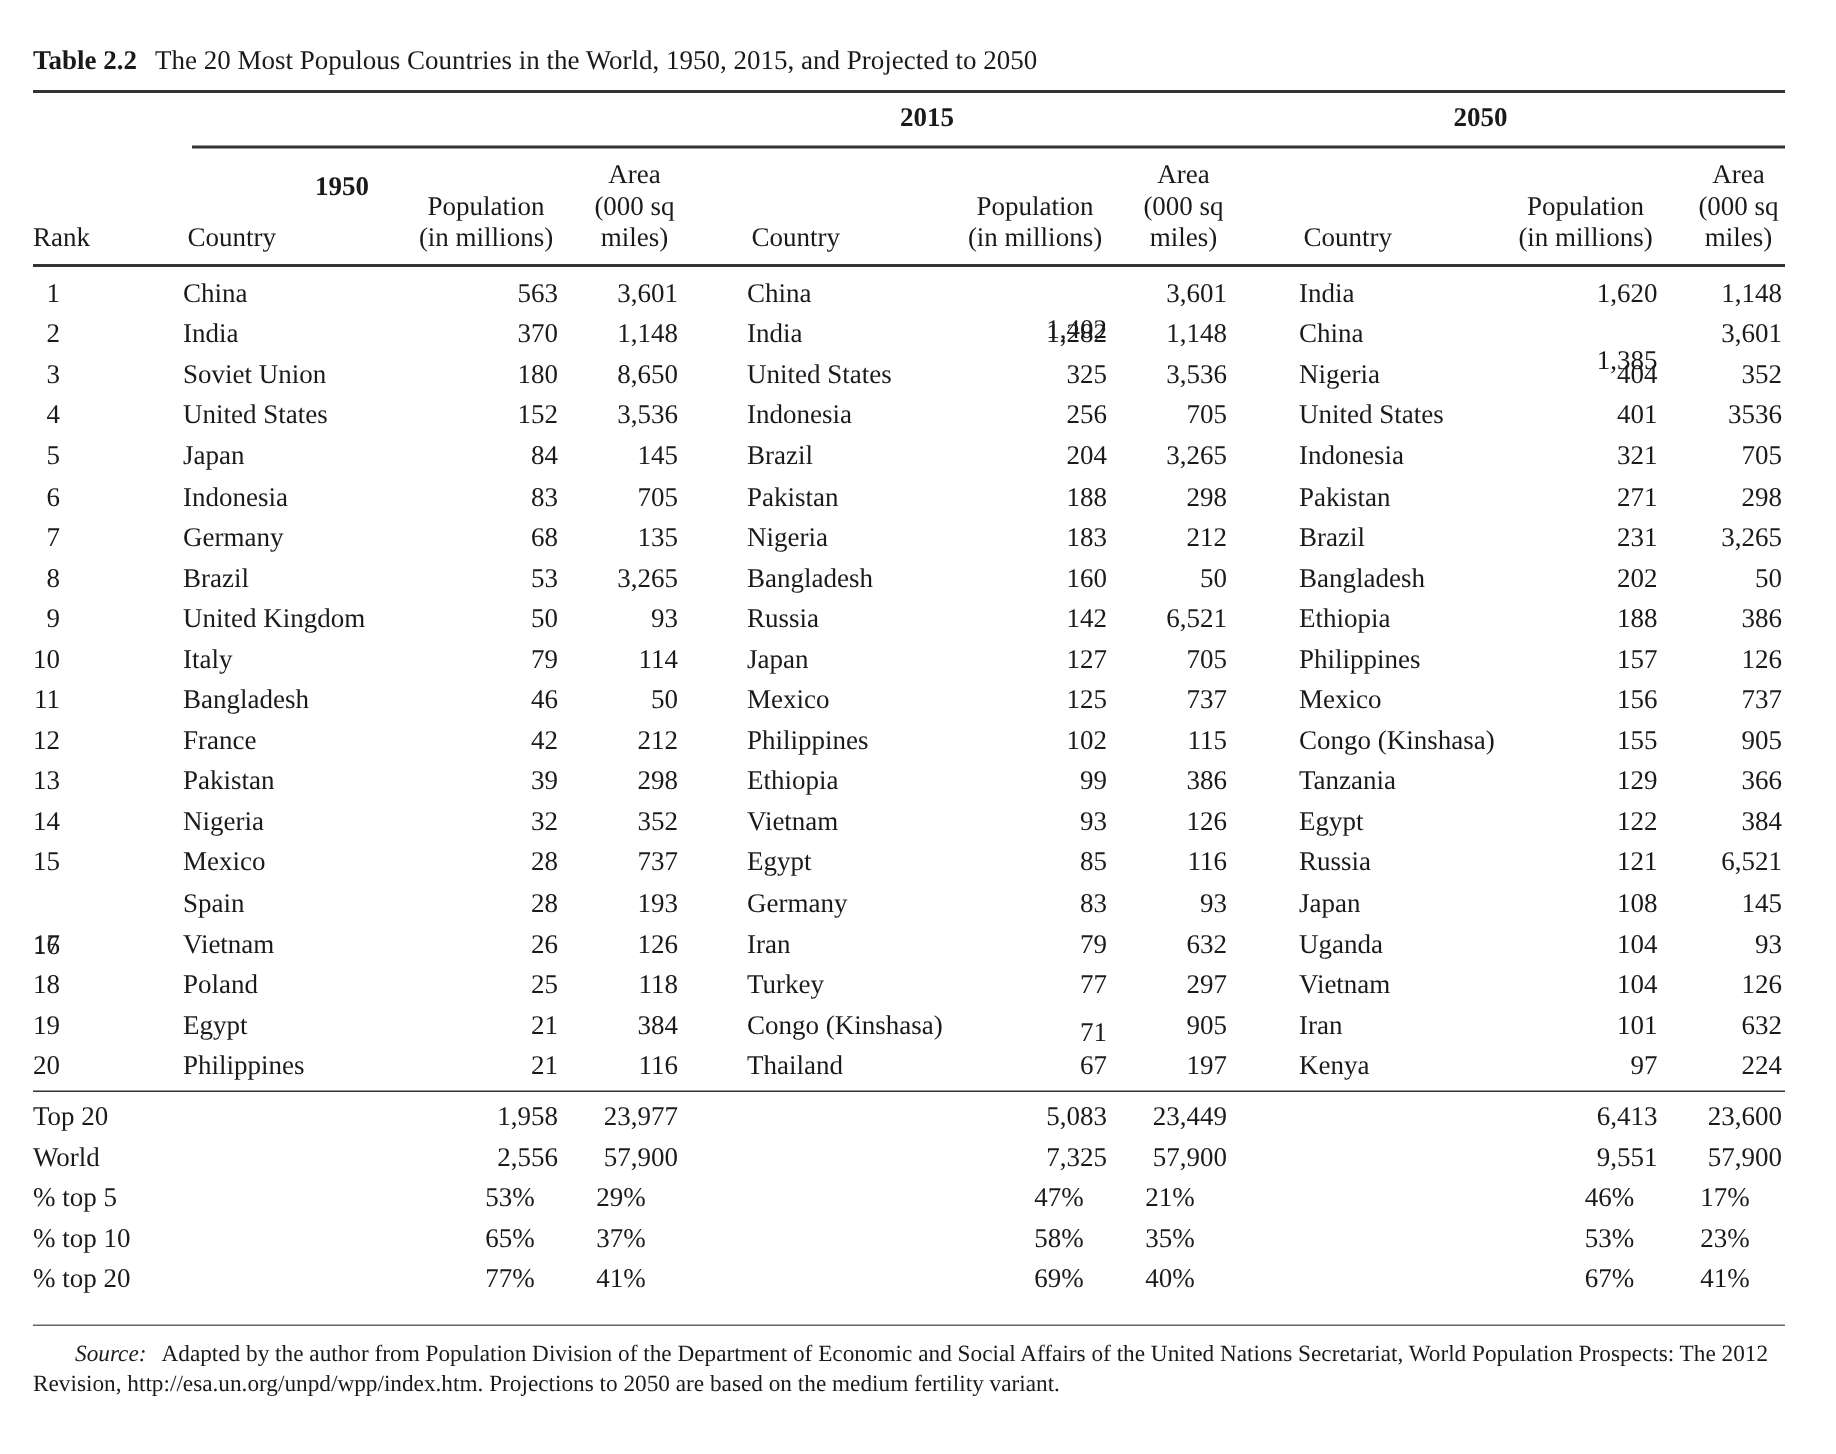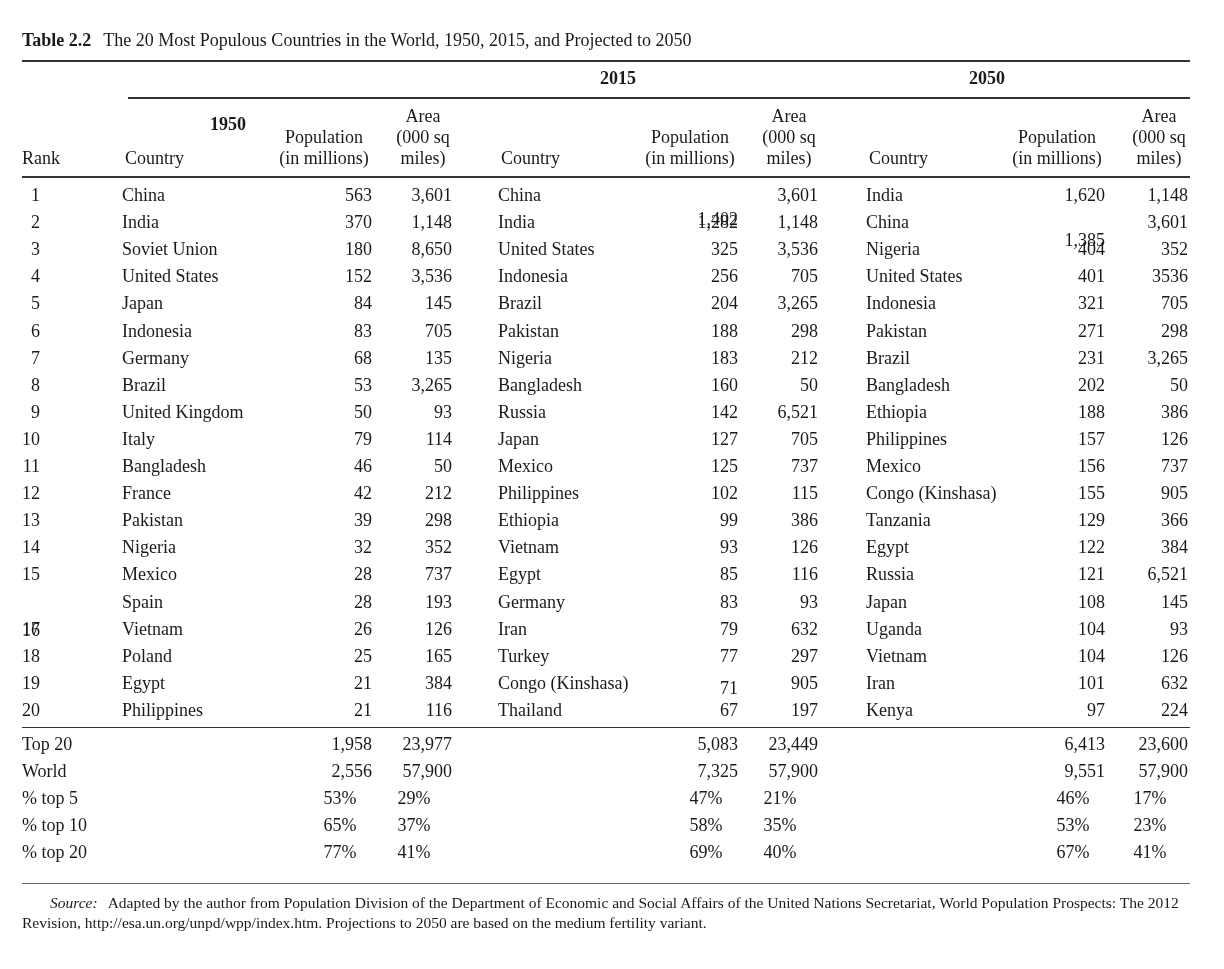--- a/index.html
+++ b/index.html
@@ -225,21 +225,21 @@
     <div class="cell r" style="left: 372px; width: 80px; top: 618.6px;">126</div>
     <div class="cell" style="left: 498px; top: 618.6px;">Iran</div>
     <div class="cell r" style="left: 658px; width: 80px; top: 618.6px;">79</div>
     <div class="cell r" style="left: 738px; width: 80px; top: 618.6px;">632</div>
     <div class="cell" style="left: 866px; top: 618.6px;">Uganda</div>
     <div class="cell r" style="left: 1025px; width: 80px; top: 618.6px;">104</div>
     <div class="cell r" style="left: 1108px; width: 80px; top: 618.6px;">93</div>
     <div class="cell r" style="left: 10px; width: 30px; top: 645.7px;">18</div>
     <div class="cell" style="left: 122px; top: 645.7px;">Poland</div>
     <div class="cell r" style="left: 292px; width: 80px; top: 645.7px;">25</div>
-    <div class="cell r" style="left: 372px; width: 80px; top: 645.7px;">165</div>
+    <div class="cell r" style="left: 372px; width: 80px; top: 645.7px;">118</div>
     <div class="cell" style="left: 498px; top: 645.7px;">Turkey</div>
     <div class="cell r" style="left: 658px; width: 80px; top: 645.7px;">77</div>
     <div class="cell r" style="left: 738px; width: 80px; top: 645.7px;">297</div>
     <div class="cell" style="left: 866px; top: 645.7px;">Vietnam</div>
     <div class="cell r" style="left: 1025px; width: 80px; top: 645.7px;">104</div>
     <div class="cell r" style="left: 1108px; width: 80px; top: 645.7px;">126</div>
     <div class="cell r" style="left: 10px; width: 30px; top: 672.8px;">19</div>
     <div class="cell" style="left: 122px; top: 672.8px;">Egypt</div>
     <div class="cell r" style="left: 292px; width: 80px; top: 672.8px;">21</div>
     <div class="cell r" style="left: 372px; width: 80px; top: 672.8px;">384</div>

